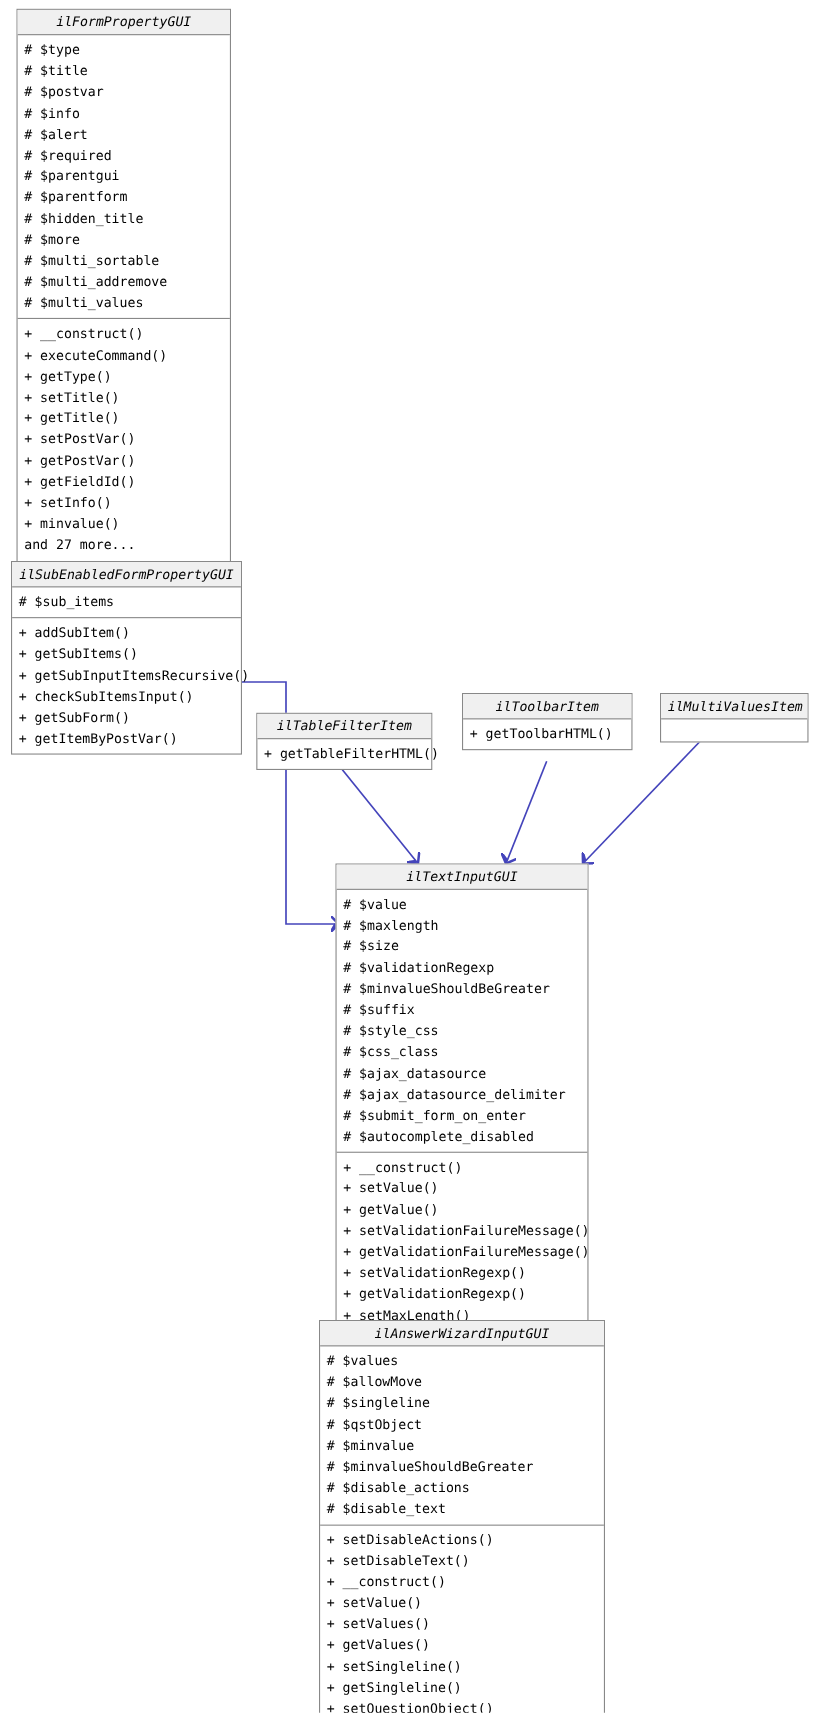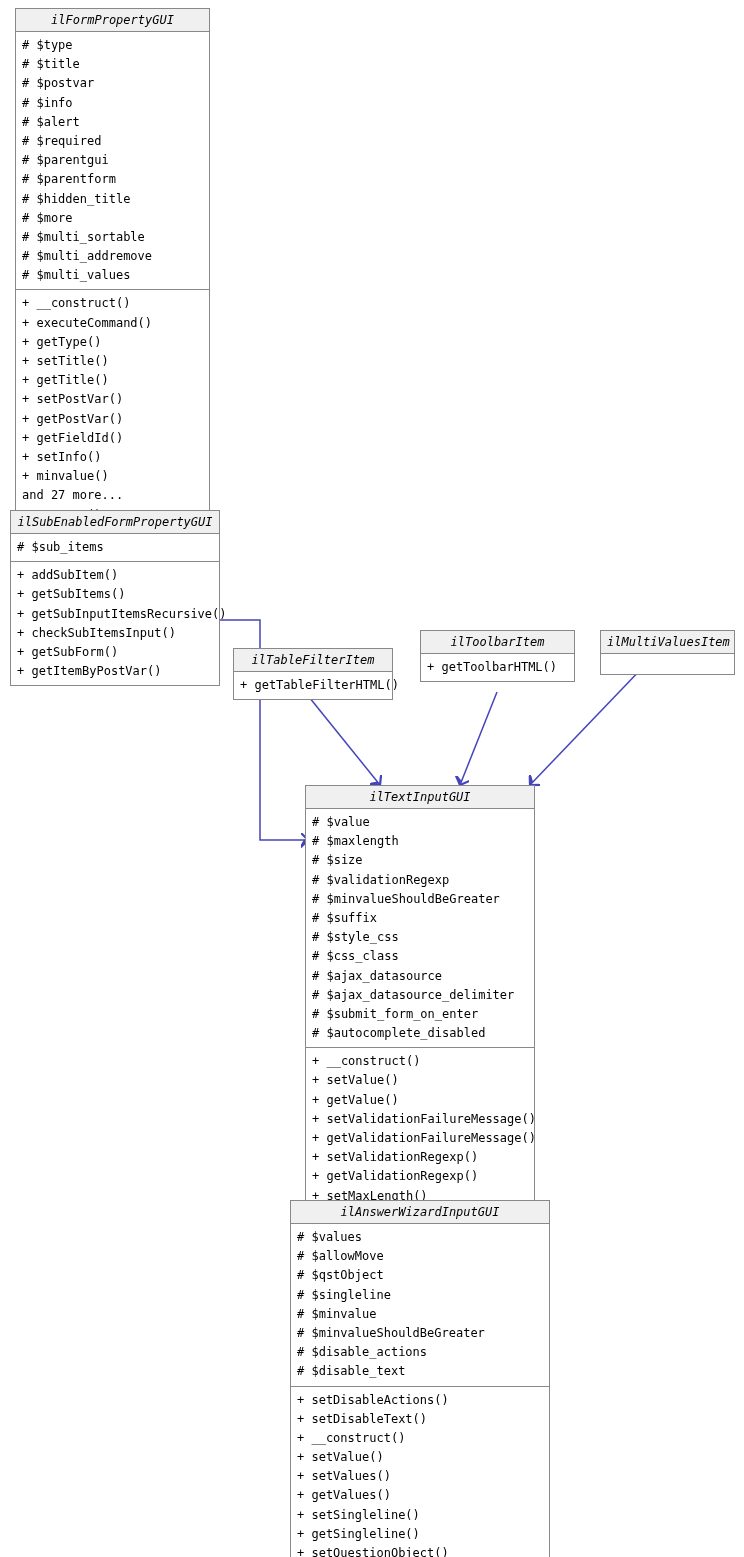--- a/index.html
+++ b/index.html
@@ -179,22 +179,22 @@
       <div>+ setSize()</div>
       <div>and 22 more...</div>
     </div>
   </div>
 
   <div class="uml-box" style="left: 290px; top: 1200px; width: 260px;">
     <div class="uml-box-title">ilAnswerWizardInputGUI</div>
     <div class="uml-section">
       <div># $values</div>
       <div># $allowMove</div>
+      <div># $singleline</div>
       <div># $qstObject</div>
-      <div># $singleline</div>
       <div># $minvalue</div>
       <div># $minvalueShouldBeGreater</div>
       <div># $disable_actions</div>
       <div># $disable_text</div>
     </div>
     <div class="uml-section">
       <div>+ setDisableActions()</div>
       <div>+ setDisableText()</div>
       <div>+ __construct()</div>
       <div>+ setValue()</div>

